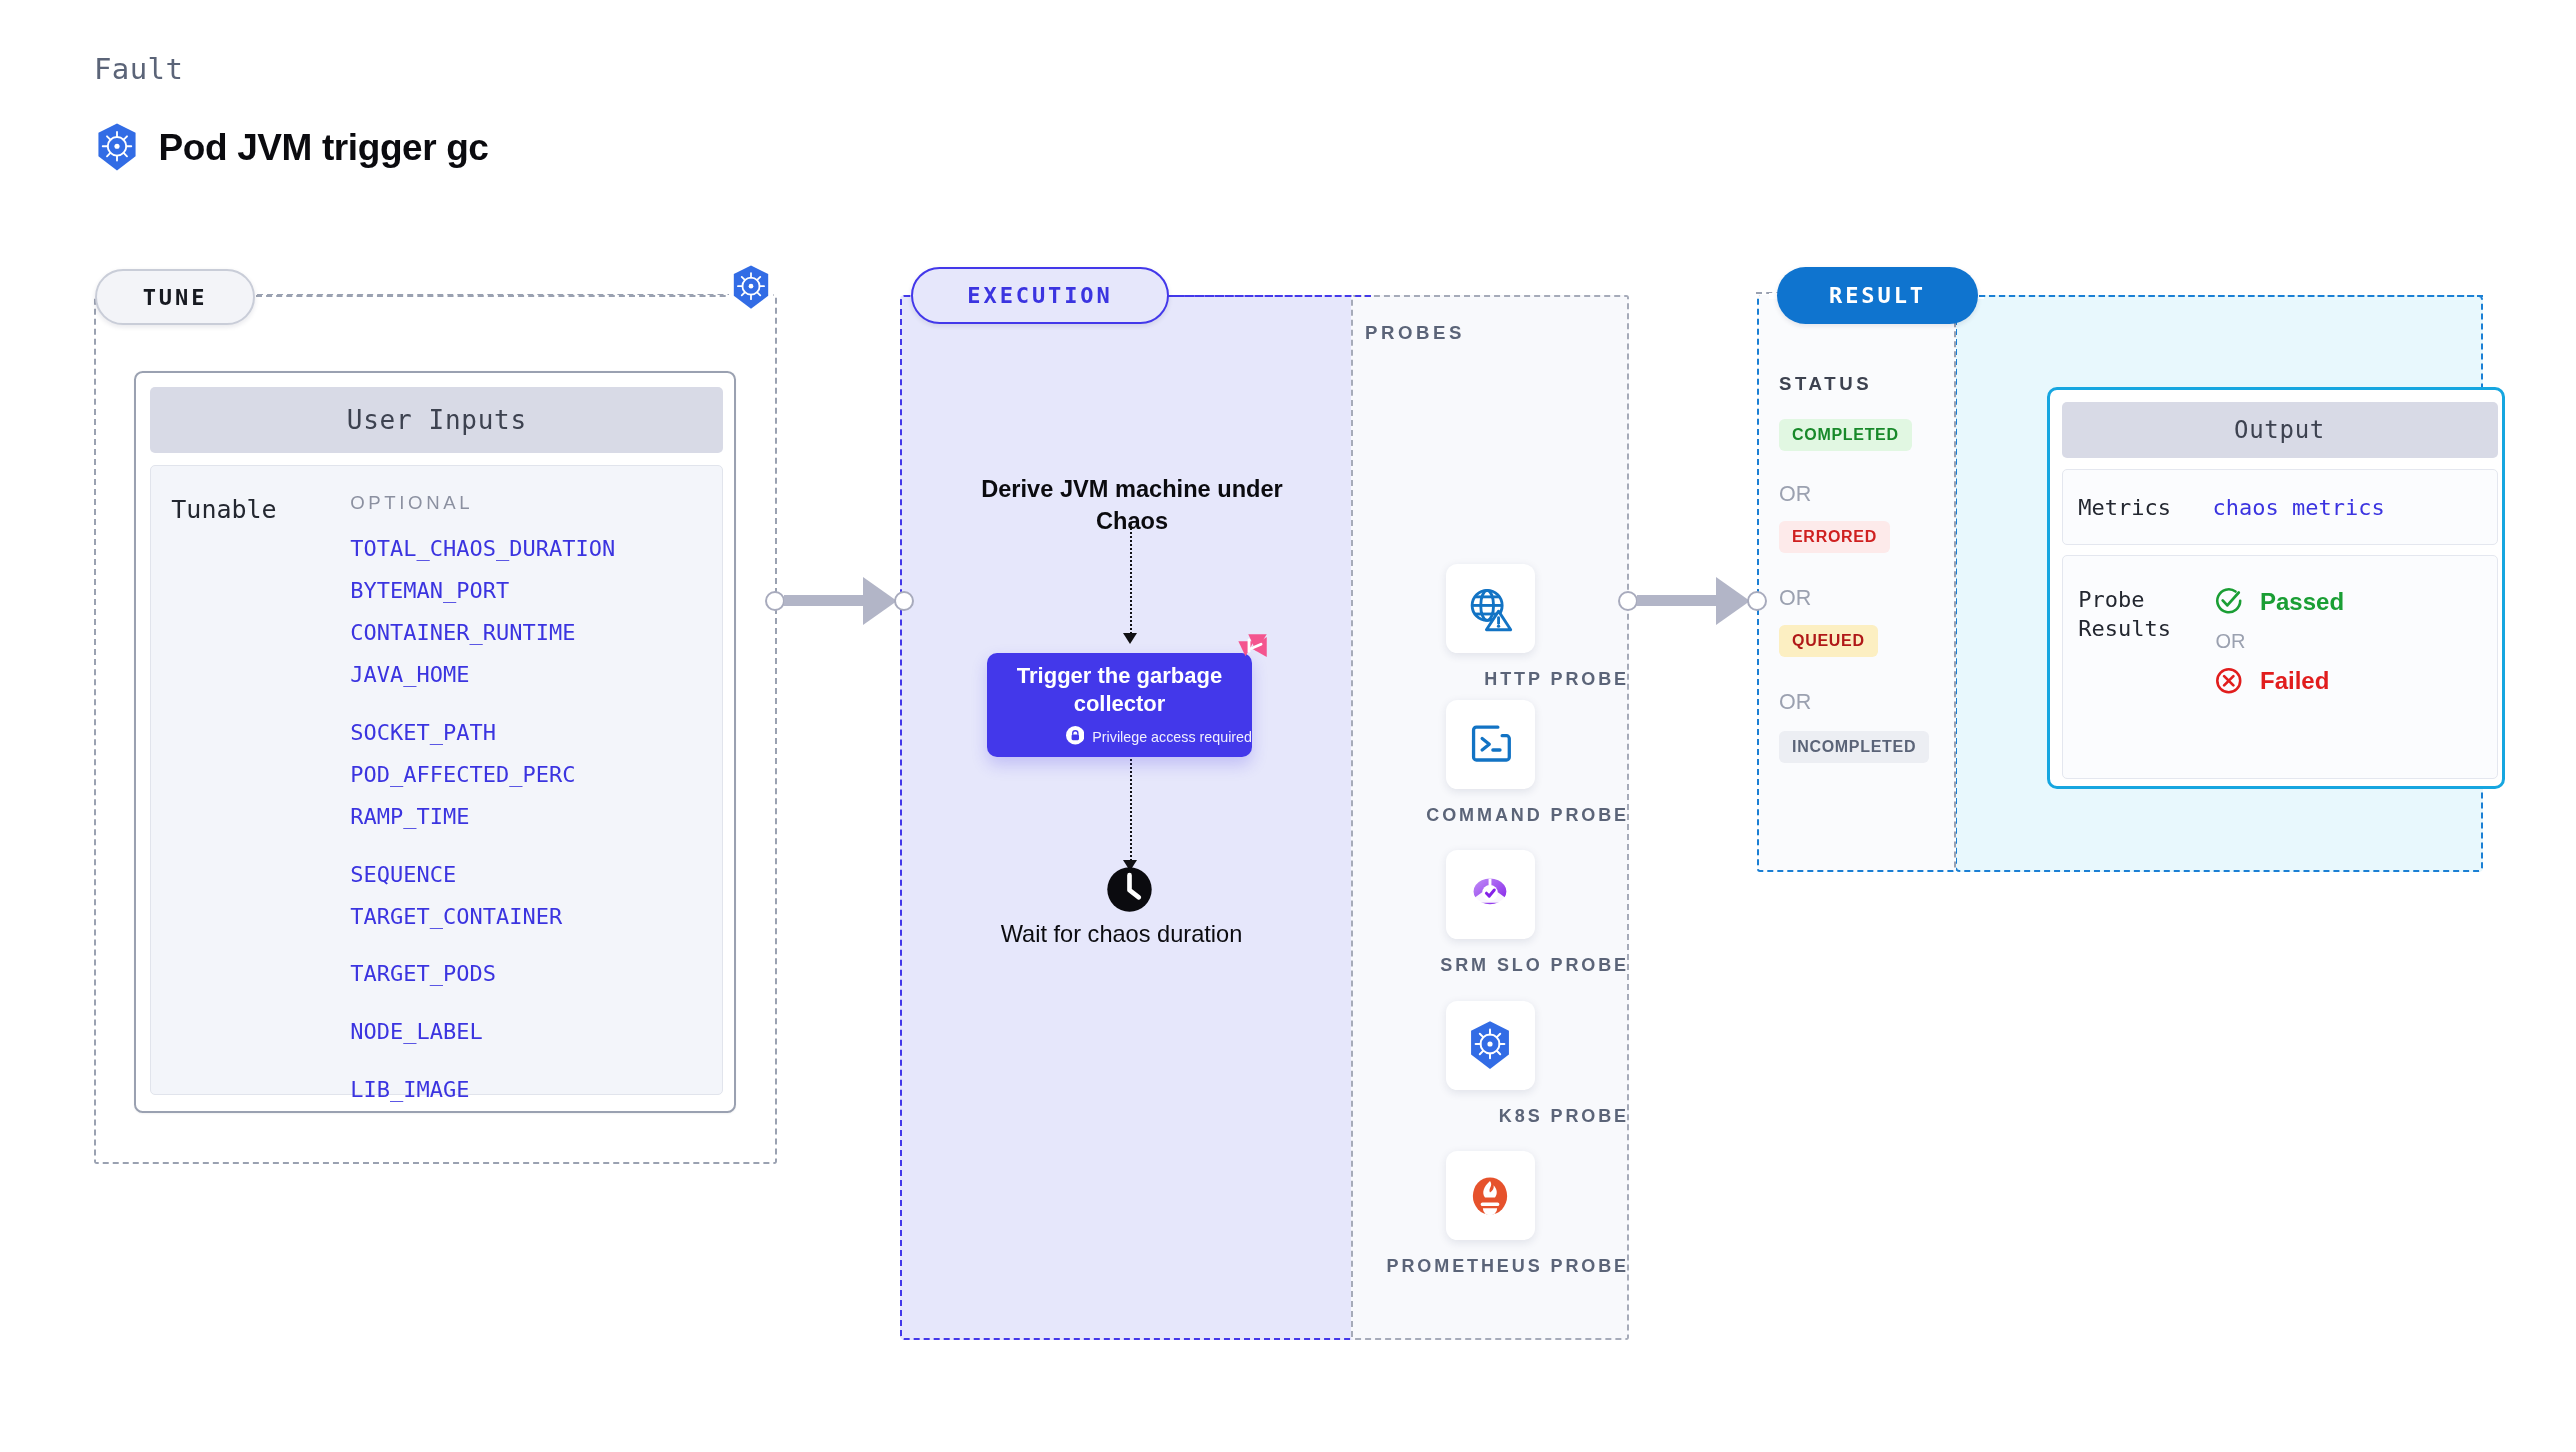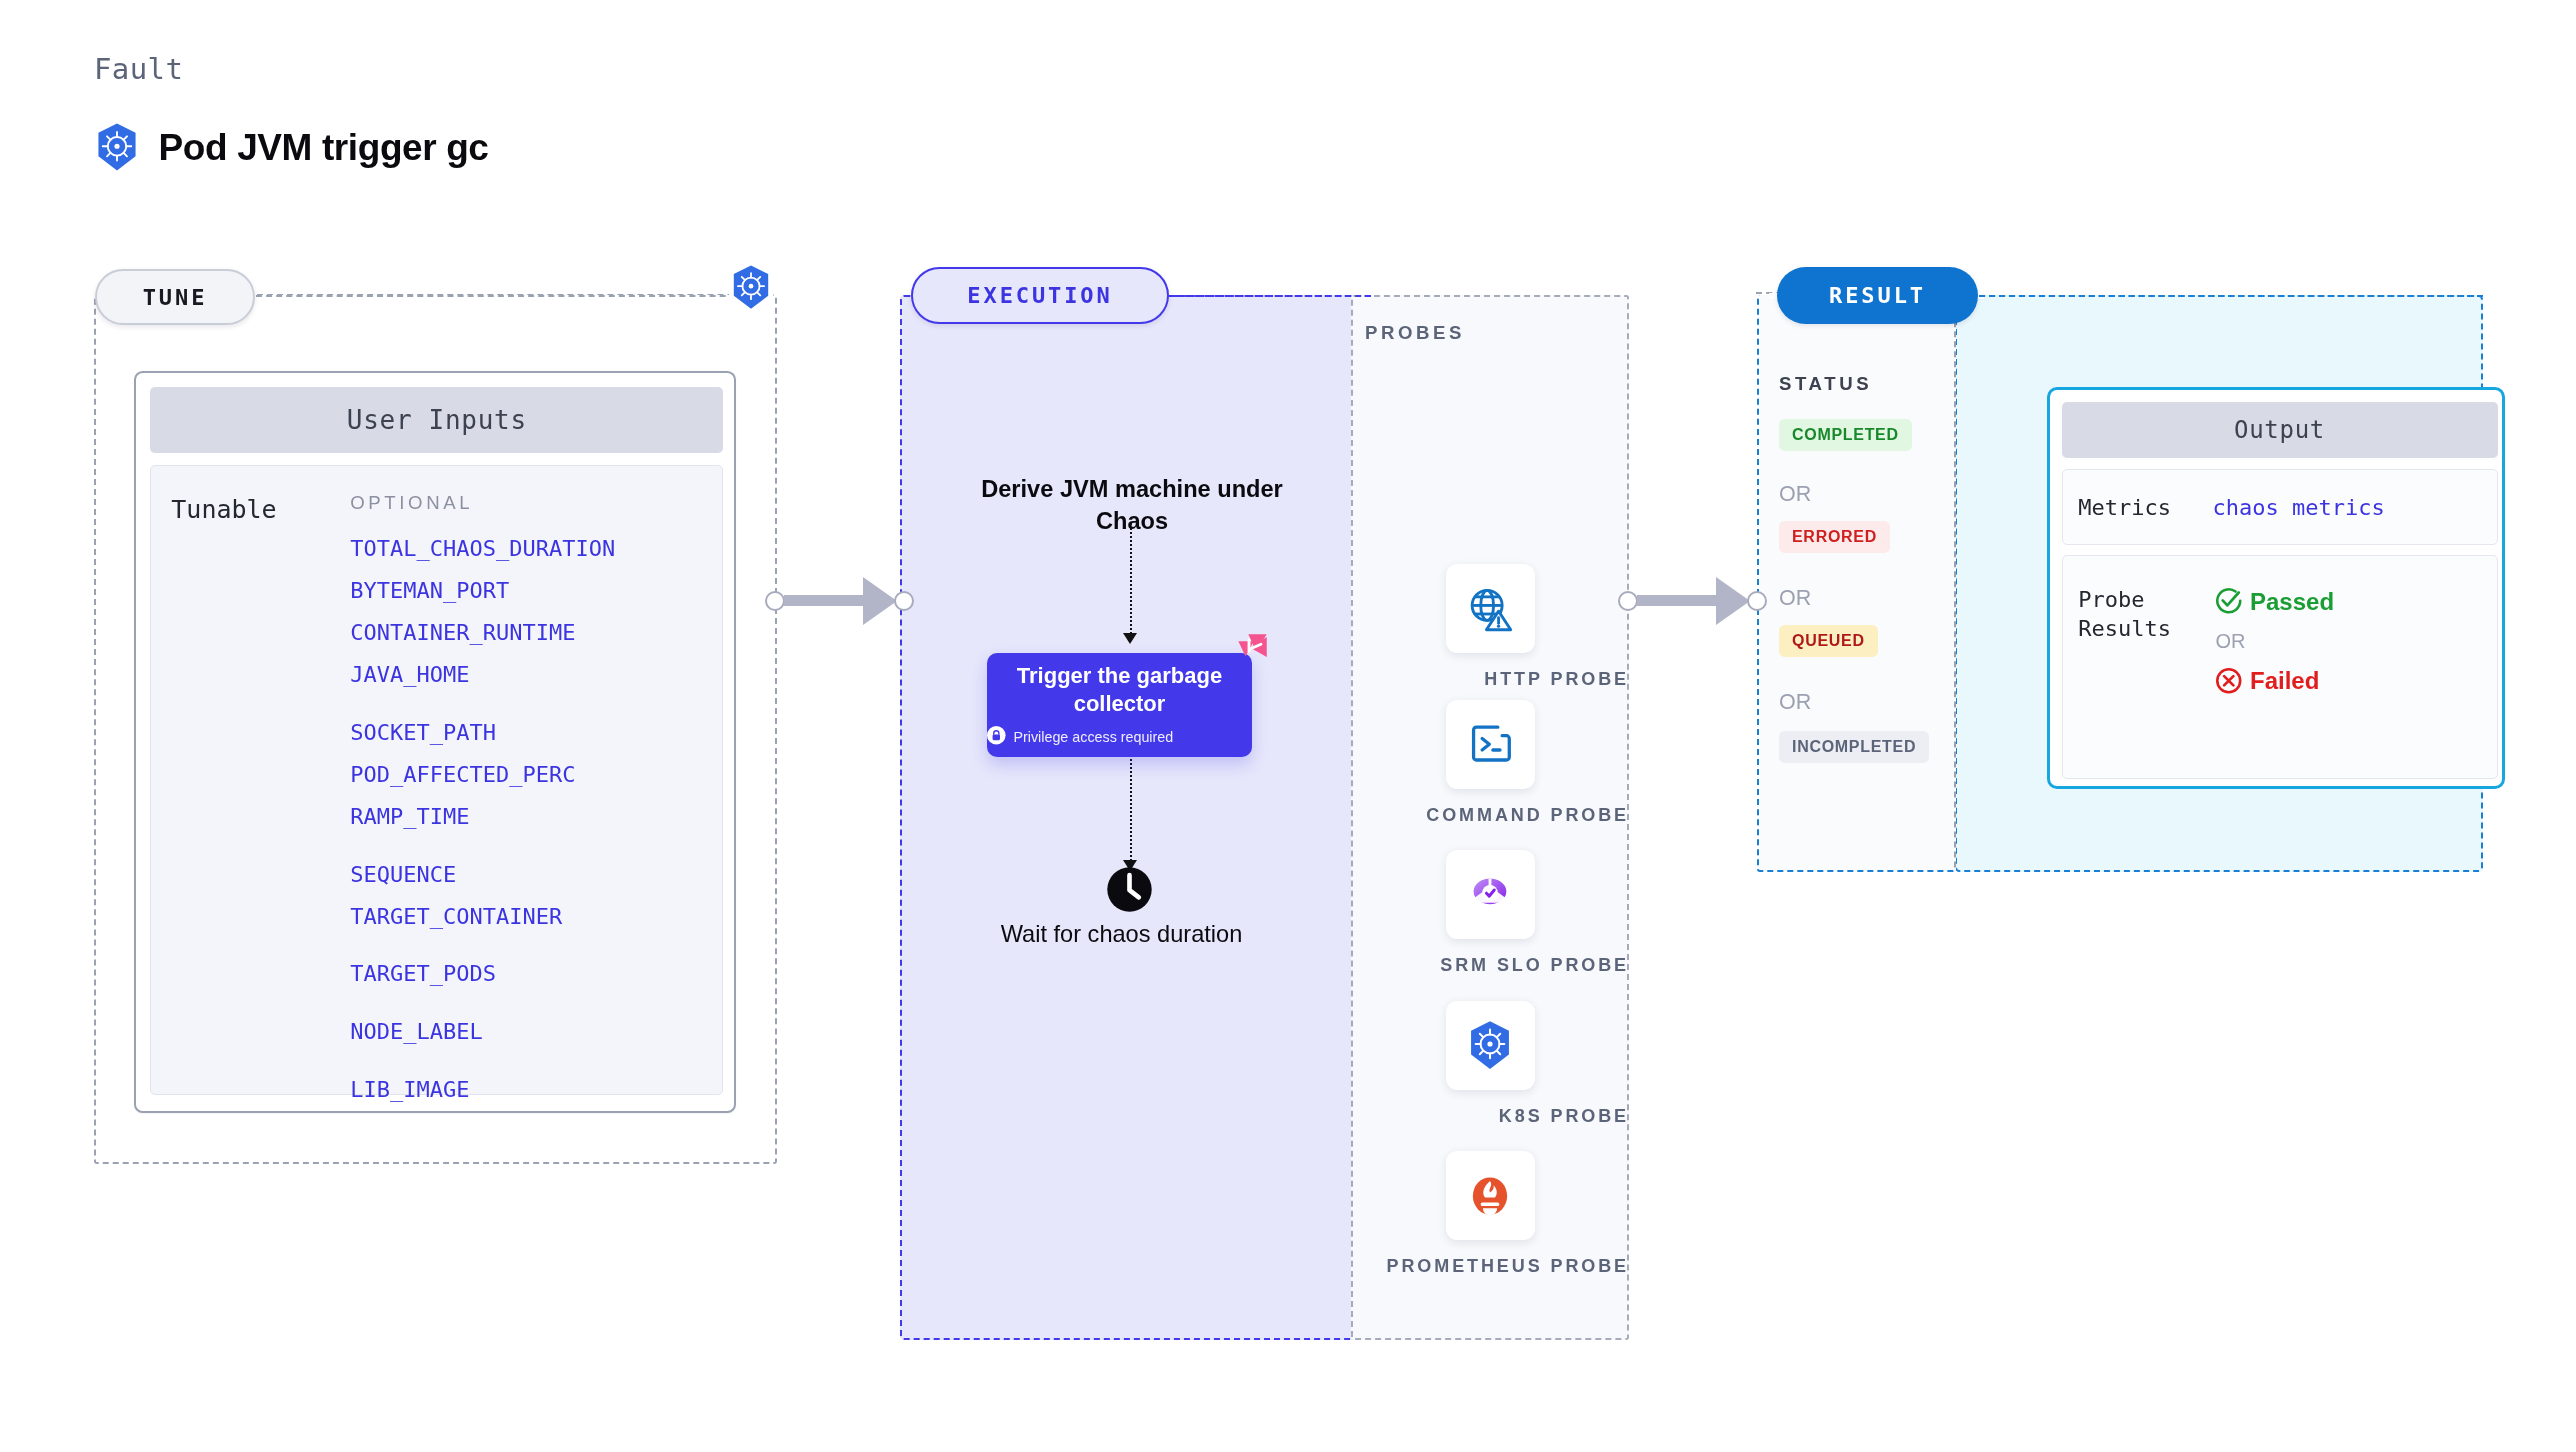--- a/index.html
+++ b/index.html
@@ -117,21 +117,21 @@
   }
   .arrowhead {
     position: absolute; width: 0; height: 0;
     border-left: 7.9px solid transparent; border-right: 7.9px solid transparent;
     border-top: 11.5px solid #111114;
   }
   .gc-card {
     position: absolute; left: 987px; top: 653px; width: 265px; height: 104px;
     background: #4338ea; border-radius: 10px;
     box-shadow: 0 7.2px 15.8px rgba(67,56,234,.22);
-    display: flex; flex-direction: column; align-items: flex-start; justify-content: center;
+    display: flex; flex-direction: column; align-items: flex-end; justify-content: center;
     z-index: 3;
   }
   .gc-title {
     color: #ffffff; font-size: 22px; font-weight: 700; line-height: 28px; text-align: center;
     padding: 0 13px;
   }
   .gc-sub { display: flex; align-items: center; gap: 7.9px; margin-top: 7.9px; }
   .gc-sub span { color: #f0eefe; font-size: 14.3px; }
   .litmus-badge { position: absolute; left: 1227px; top: 630px; z-index: 4; }
 
@@ -217,21 +217,21 @@
     font-family: "DejaVu Sans Mono", monospace; font-size: 22px; color: #232730;
     padding-left: 15.8px; width: 150px; line-height: 29px;
   }
   .out-val-link { font-family: "DejaVu Sans Mono", monospace; font-size: 22px; color: #3b34e0; }
   .out-probes {
     position: absolute; left: 11.5px; top: 165px; width: 436px; height: 224px;
     background: #fbfcfe; border: 1.4px solid #e4e7ef; border-radius: 5px;
     display: flex; align-items: flex-start; padding-top: 29px;
   }
   .pr-right { display: flex; flex-direction: column; gap: 11.5px; }
-  .pr-row { display: flex; align-items: center; gap: 6px; }
+  .pr-row { display: flex; align-items: center; gap: 16px; }
   .pr-pass { color: #1a9e34; font-size: 24px; font-weight: 700; }
   .pr-fail { color: #e11d1d; font-size: 24px; font-weight: 700; }
   .pr-or { font-size: 20px; color: #9ba1b0; padding-left: 2.9px; }
 
   
   .conn { position: absolute; height: 43px; display: flex; align-items: center; z-index: 8; }
   .conn-dot {
     width: 20px; height: 20px; border-radius: 50%; background: #ffffff;
     border: 2.9px solid #a8abbd; flex: 0 0 auto;
   }

